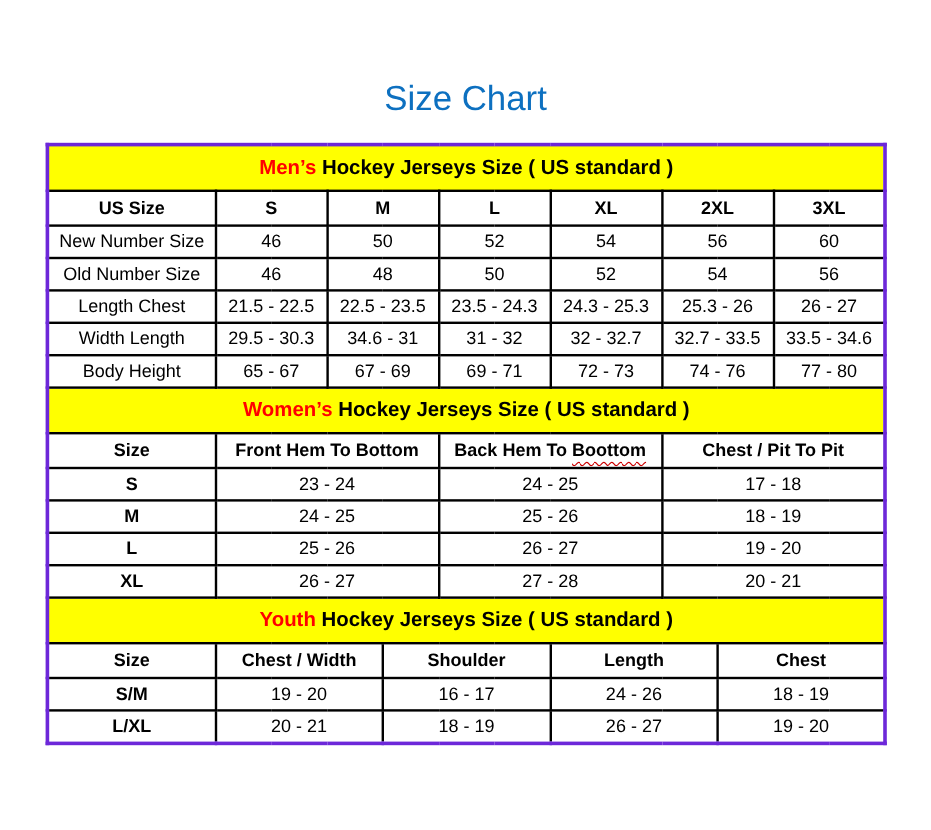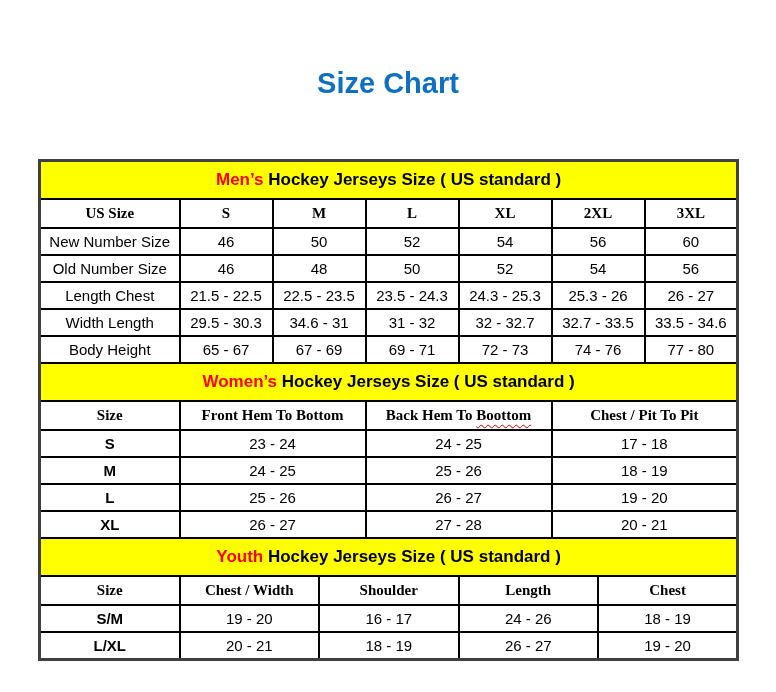--- a/index.html
+++ b/index.html
@@ -15,52 +15,50 @@
     background: #ffffff;
     overflow: hidden;
   }
   .page-title {
     margin: 0;
     padding-top: 66px;
     padding-bottom: 19px;
     text-align: center;
     font-size: 29px;
     line-height: 34px;
-    font-weight: 700;
+    font-weight: 400;
     color: #0d70c0;
     letter-spacing: 0px;
   }
   table.size-chart {
     margin-left: 38px;
     width: 698px;
     border-collapse: collapse;
     table-layout: fixed;
-    border: 3px solid #404040;
-    margin-top: 40px;
+    border: 3px solid #6d28d9;
   }
   table.size-chart td {
     border: 2px solid #000000;
     text-align: center;
     vertical-align: middle;
     padding: 0 2px;
     font-size: 15px;
     overflow: hidden;
     white-space: nowrap;
   }
   tr.band td {
     background: #ffff00;
     height: 36px;
     font-size: 17px;
     font-weight: 700;
   }
   tr.band .highlight { color: #ff0000; }
   tr.cols td {
     height: 27px;
     font-weight: 700;
-    font-family: Liberation Serif, serif;
   }
   tr.data td { height: 25px; font-weight: 400; }
   tr.data td.row-label-bold { font-weight: 700; }
   .misspelled {
     text-decoration-line: underline;
     text-decoration-style: wavy;
     text-decoration-color: #cc0000;
     text-decoration-thickness: 1px;
     text-underline-offset: 4px;
   }

